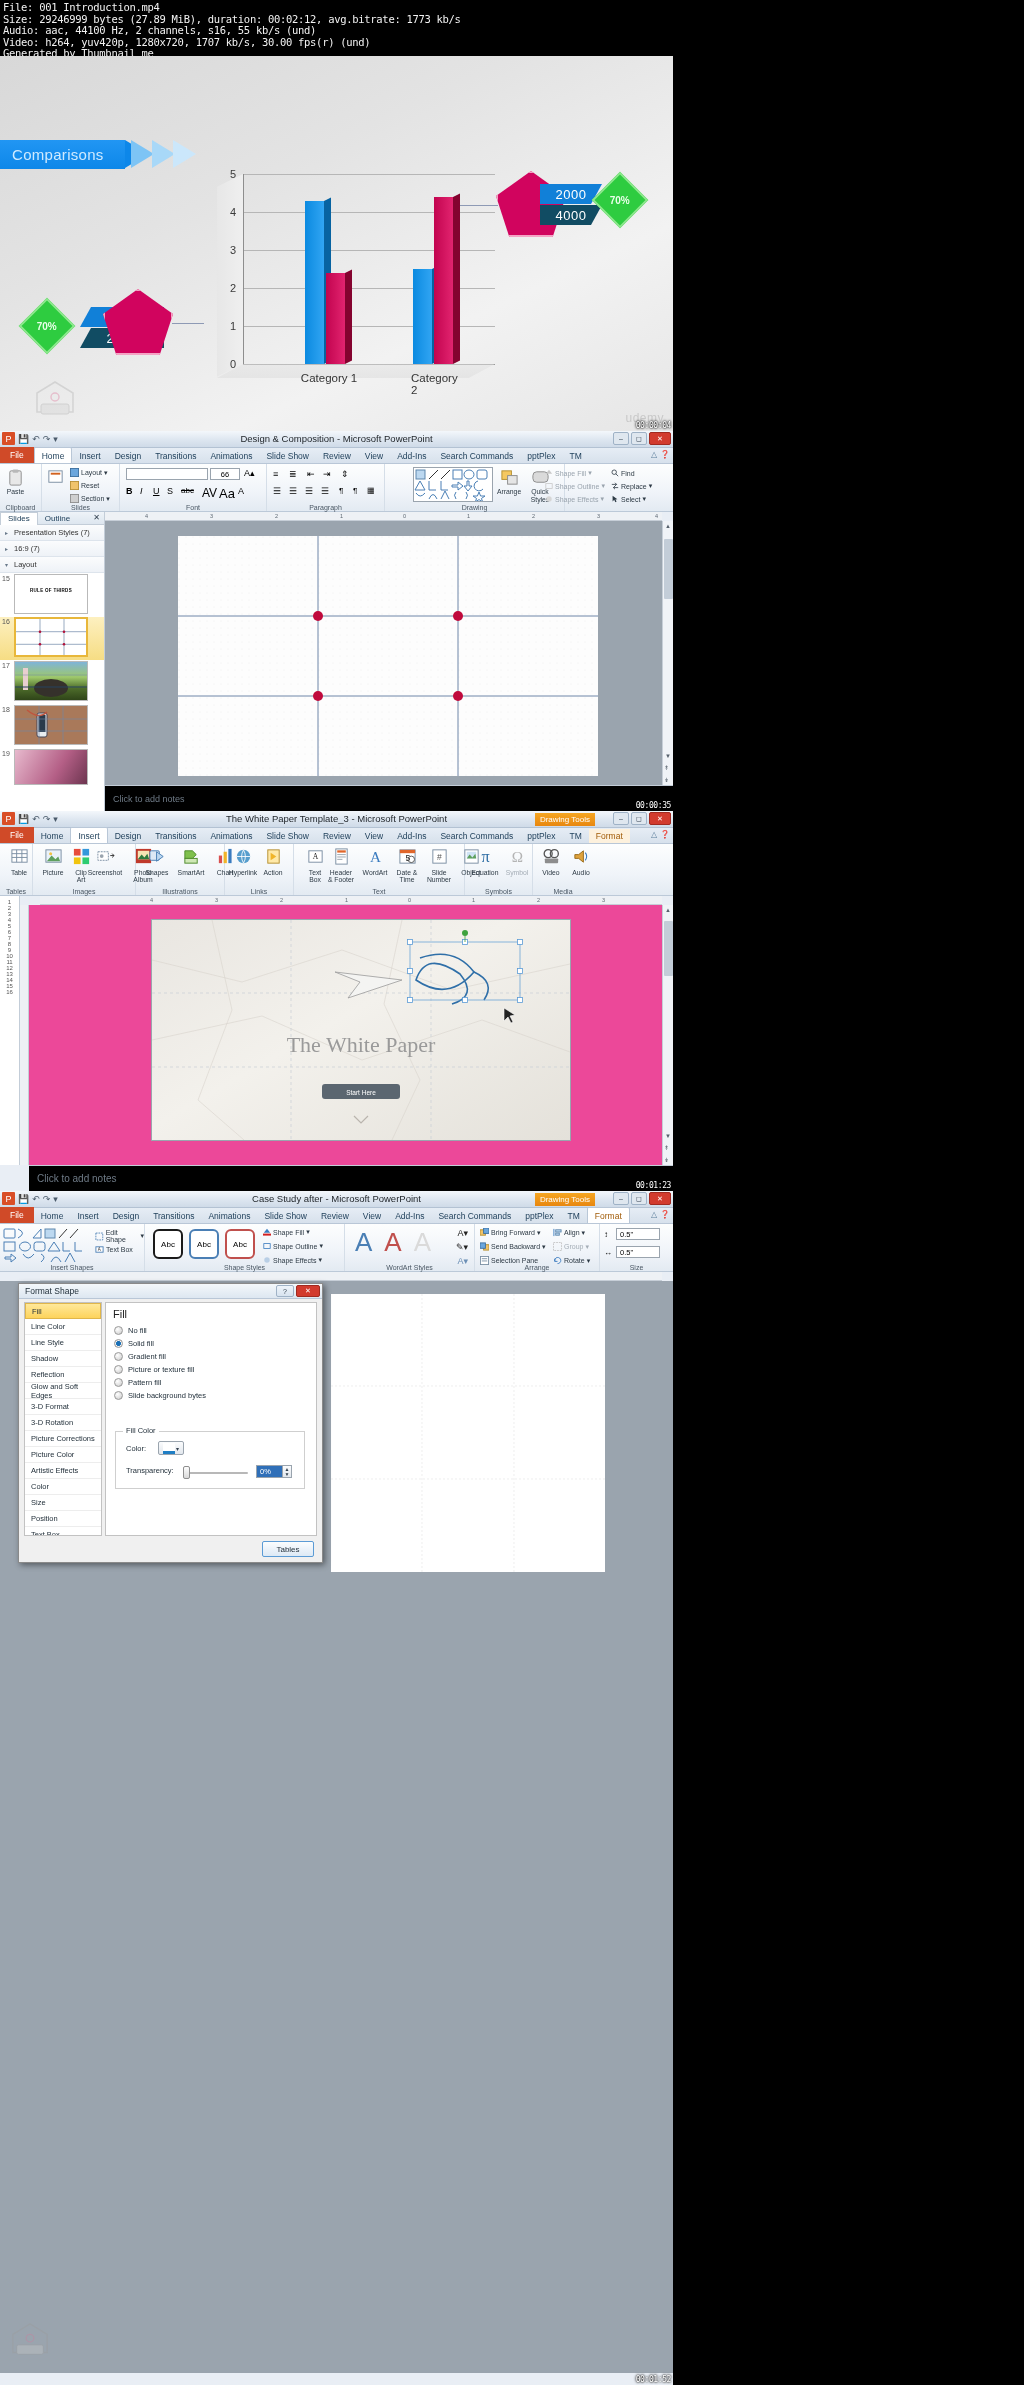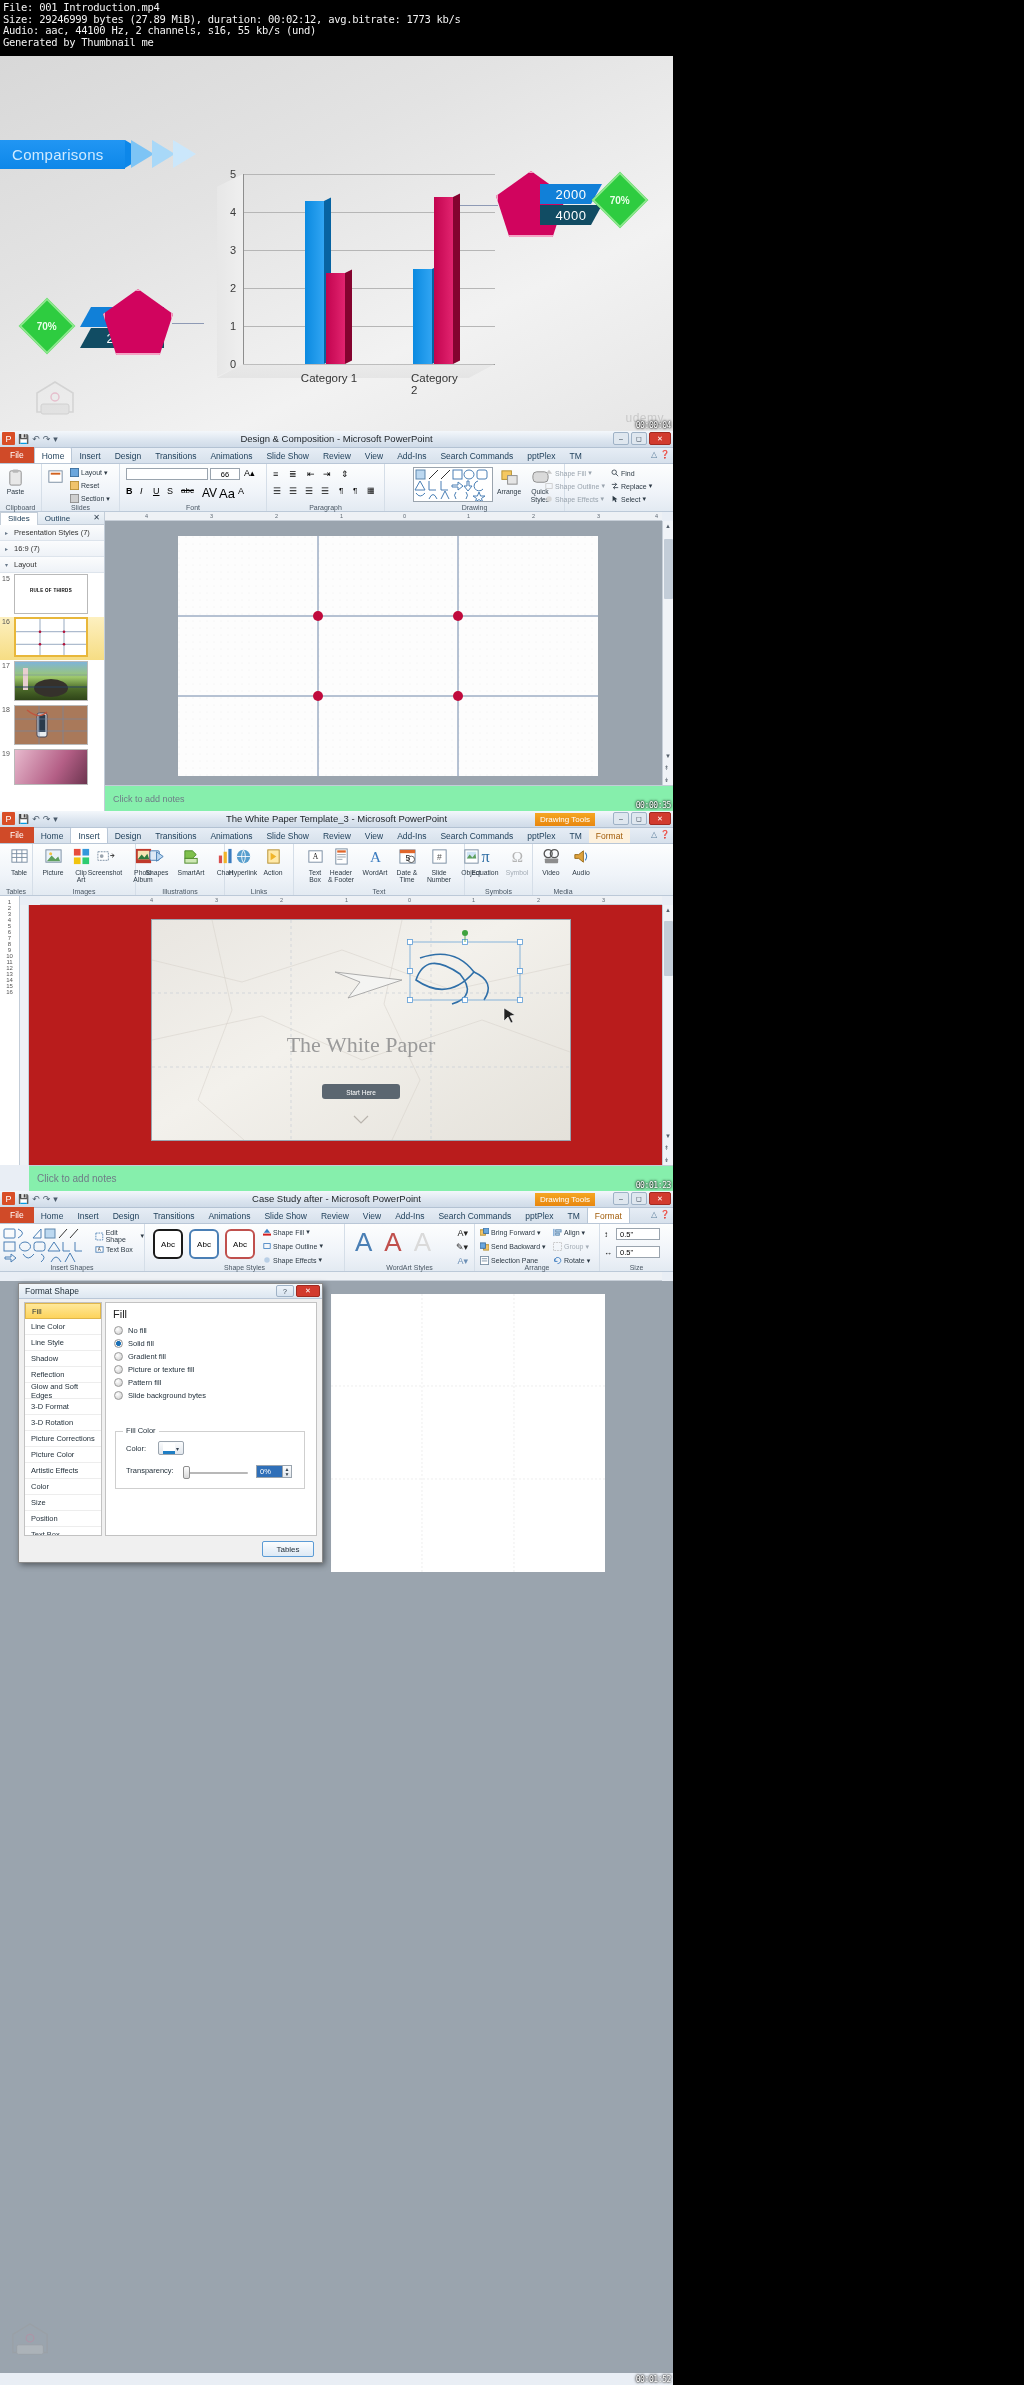--- a/index.html
+++ b/index.html
@@ -160,21 +160,21 @@
   .thumbimg { position:absolute; left:14px; top:0; background:#fff;
               border:1px solid #b9b9b9; overflow:hidden; }
   .thumbrow.sel { background:linear-gradient(180deg,#fdf0c0,#f6dd84); }
   .thumbrow.sel .thumbimg { border:2px solid #e8b73a; }
 
   .editor { position:absolute; background:#9aa4ae; }
   .slidecanvas { position:absolute; background:#fff; border:1px solid #9aa4ae; }
   .ruler-h { position:absolute; height:9px; background:#eef1f5; border-bottom:1px solid #c6ced7;
              font-size:5.5px; color:#5d6772; }
   .ruler-v { position:absolute; width:9px; background:#eef1f5; border-right:1px solid #c6ced7; }
-  .notes { position:absolute; left:0; width:100%; background:#86efac;
+  .notes { position:absolute; left:0; width:100%; background:#000000;
            border-top:1px solid #c3cdd8; font-size:9px; color:#6f7b87;
            display:flex; align-items:center; padding-left:8px; }
   .vscroll { position:absolute; width:11px; background:#f0f3f7; border-left:1px solid #c6ced7; }
   .vthumb { position:absolute; left:1px; width:9px; background:#c3cdd8; border-radius:1px; }
 
   
   #fsdlg { position:absolute; background:#f0f0f0; border:1px solid #8a8a8a;
            box-shadow:2px 2px 6px rgba(0,0,0,.45); z-index:30; }
   .fs-title { position:absolute; left:0; top:0; width:100%; height:15px;
               background:linear-gradient(180deg,#f4f8fb,#dde7f1);
@@ -218,20 +218,21 @@
               font-size:8px; color:#1d2b36; display:flex; align-items:center; justify-content:center; }
   .cursor-arrow { position:absolute; width:0; height:0; pointer-events:none; }
 </style>
 </head>
 <body>
 
 <div class="meta-header">
   <div>File: 001 Introduction.mp4</div>
   <div>Size: 29246999 bytes (27.89 MiB), duration: 00:02:12, avg.bitrate: 1773 kb/s</div>
   <div>Audio: aac, 44100 Hz, 2 channels, s16, 55 kb/s (und)</div>
+  <div>Video: h264, yuv420p, 1280x720, 1707 kb/s, 30.00 fps(r) (und)</div>
   <div>Generated by Thumbnail me</div>
 </div>
 
 <div class="frame" id="frame1">
 
   <div class="cmp-banner">
     <span>Comparisons</span>
   </div>
   <div class="chev c0"></div>
   <div class="chev c1"></div>
@@ -869,21 +870,21 @@
     <span style="position:absolute; left:497px; top:1px;">2</span>
     <span style="position:absolute; left:562px; top:1px;">3</span>
   </div>
   <div class="ruler-v" style="left:20px; top:94px; bottom:26px;"></div>
 
   <div style="position:absolute; left:0; top:85px; width:20px; bottom:26px; background:#fff;
               border-right:1px solid #c3cdd8; font-size:5.5px; color:#555; text-align:center; padding-top:3px;">
     <div style="font-size:6px;">1<br>2<br>3<br>4<br>5<br>6<br>7<br>8<br>9<br>10<br>11<br>12<br>13<br>14<br>15<br>16</div>
   </div>
 
-  <div class="editor" style="left:29px; top:94px; right:11px; bottom:26px; background:#b91c1c;">
+  <div class="editor" style="left:29px; top:94px; right:11px; bottom:26px; background:#ec4899;">
     <div class="slidecanvas" style="left:122px; top:14px; width:420px; height:222px;
          background:linear-gradient(150deg,#e9e6e1,#f3f1ec 45%,#e4e1da);">
       <svg width="418" height="220" viewBox="0 0 418 220" style="display:block;">
         <g stroke="#d8d4cd" stroke-width="0.6" fill="none">
           <path d="M0 40 L90 62 L190 30 L300 70 L418 44"></path>
           <path d="M0 120 L110 96 L210 140 L330 100 L418 132"></path>
           <path d="M60 0 L80 90 L46 180 L92 220"></path>
           <path d="M250 0 L232 84 L268 160 L240 220"></path>
         </g>
         <g stroke="#c9cfd6" stroke-width="0.7" stroke-dasharray="3 3">

